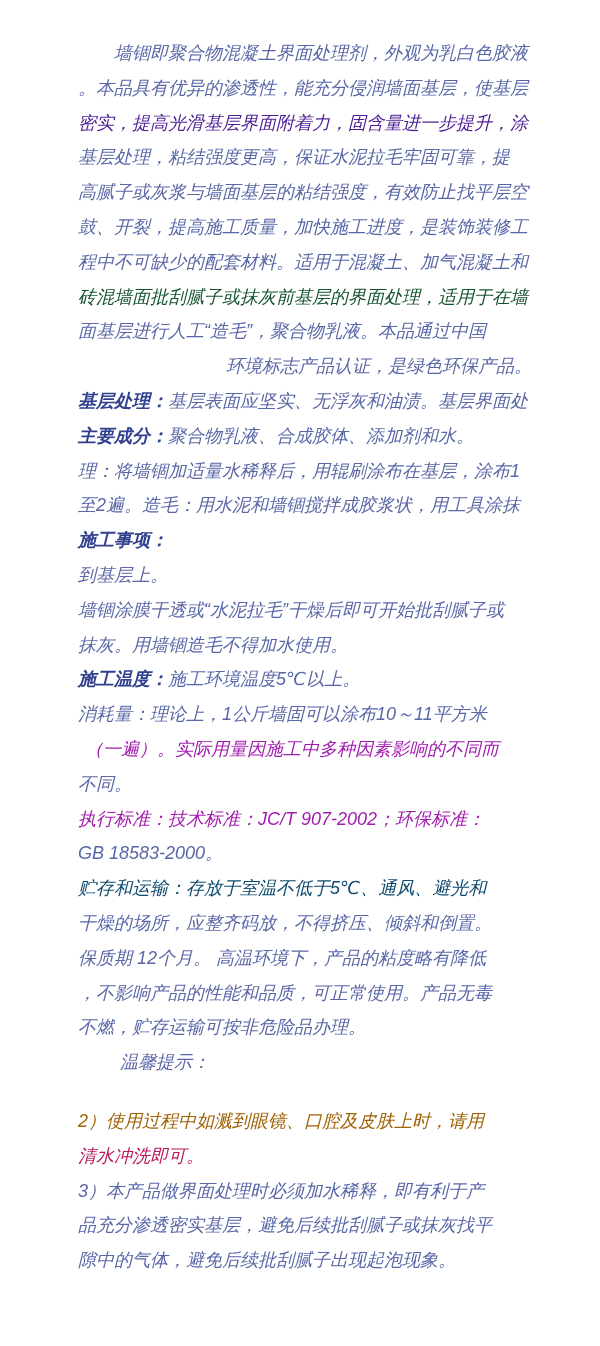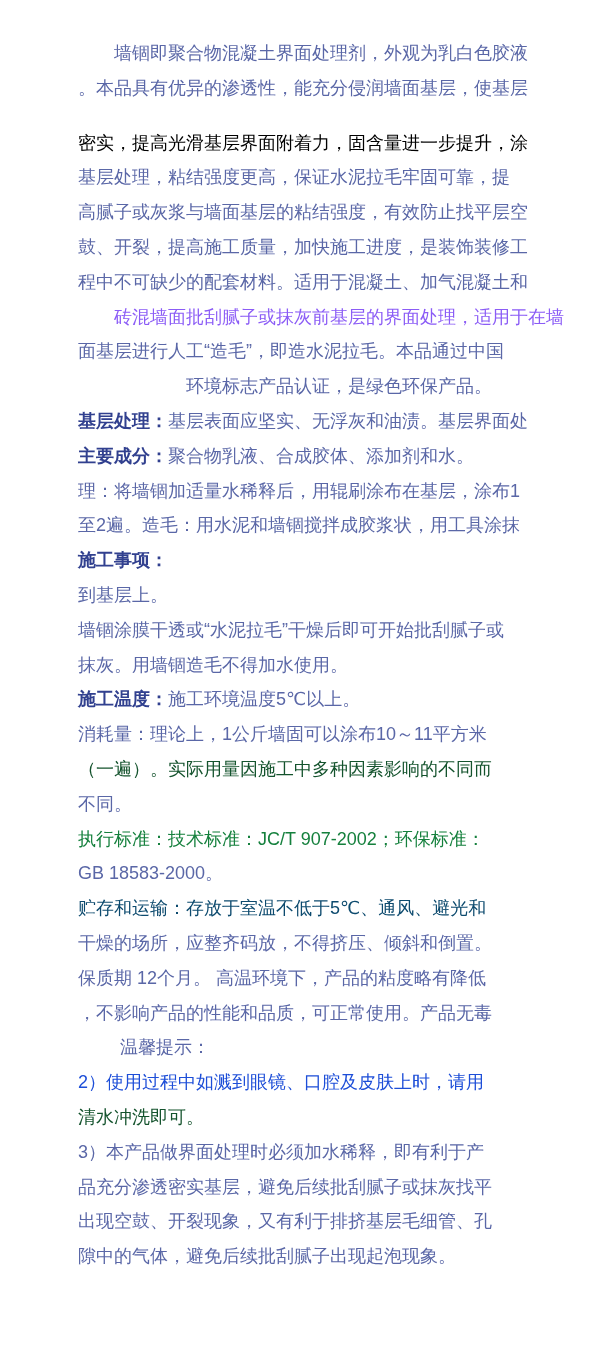--- a/index.html
+++ b/index.html
@@ -10,22 +10,23 @@
   body {
     width: 600px;
     height: 1346px;
     overflow: hidden;
     font-family: "Liberation Sans", "DejaVu Sans", sans-serif;
   }
   .doc {
     box-sizing: border-box;
     width: 600px;
     height: 1346px;
-    padding: 36px 108px 0 78px;
+    padding: 36px 68px 0 78px;
     background: #ffffff;
+    font-style: italic;
   }
   .line {
     font-size: 18px;
     line-height: 34.8px;
     height: 34.8px;
     white-space: nowrap;
     color: #5a67a7;
     font-weight: 400;
     text-align: left;
   }
@@ -37,47 +38,47 @@
     color: #31408f;
   }
 </style>
 </head>
 <body style="background: rgb(255, 255, 255);">
 
 <div class="doc">
   <div id="lines-container">
       <div class="line indent" style="color: rgb(90, 103, 167);"><span class="seg-regular">墙锢即聚合物混凝土界面处理剂，外观为乳白色胶液</span></div>
       <div class="line" style="color: rgb(90, 103, 167);"><span class="seg-regular">。本品具有优异的渗透性，能充分侵润墙面基层，使基层</span></div>
-      <div class="line" style="color: #000000; margin-top: 20px;"><span class="seg-regular">密实，提高光滑基层界面附着力，固含量进一步提升，涂</span></div>
+      <div class="line" style="color: #4c1d95;"><span class="seg-regular">密实，提高光滑基层界面附着力，固含量进一步提升，涂</span></div>
       <div class="line" style="color: rgb(90, 103, 167);"><span class="seg-regular">基层处理，粘结强度更高，保证水泥拉毛牢固可靠，提</span></div>
       <div class="line" style="color: rgb(90, 103, 167);"><span class="seg-regular">高腻子或灰浆与墙面基层的粘结强度，有效防止找平层空</span></div>
       <div class="line" style="color: rgb(90, 103, 167);"><span class="seg-regular">鼓、开裂，提高施工质量，加快施工进度，是装饰装修工</span></div>
       <div class="line" style="color: rgb(90, 103, 167);"><span class="seg-regular">程中不可缺少的配套材料。适用于混凝土、加气混凝土和</span></div>
-      <div class="line" style="color: #8b5cf6; margin-left: 36px;"><span class="seg-regular">砖混墙面批刮腻子或抹灰前基层的界面处理，适用于在墙</span></div>
-      <div class="line" style="color: rgb(90, 103, 167);"><span class="seg-regular">面基层进行人工“造毛”，即造水泥拉毛。本品通过中国</span></div>
+      <div class="line" style="color: #14532d;"><span class="seg-regular">砖混墙面批刮腻子或抹灰前基层的界面处理，适用于在墙</span></div>
+      <div class="line" style="color: rgb(90, 103, 167);"><span class="seg-regular">面基层进行人工“造毛”，聚合物乳液。本品通过中国</span></div>
       <div class="line" style="color: rgb(90, 103, 167); text-align: right;"><span class="seg-regular">环境标志产品认证，是绿色环保产品。</span></div>
       <div class="line" style="color: rgb(90, 103, 167);"><span class="seg-bold" style="color: rgb(49, 64, 143);">基层处理：</span><span class="seg-regular">基层表面应坚实、无浮灰和油渍。基层界面处</span></div>
       <div class="line" style="color: rgb(90, 103, 167);"><span class="seg-bold" style="color: rgb(49, 64, 143);">主要成分：</span><span class="seg-regular">聚合物乳液、合成胶体、添加剂和水。</span></div>
       <div class="line" style="color: rgb(90, 103, 167);"><span class="seg-regular">理：将墙锢加适量水稀释后，用辊刷涂布在基层，涂布1</span></div>
       <div class="line" style="color: rgb(90, 103, 167);"><span class="seg-regular">至2遍。造毛：用水泥和墙锢搅拌成胶浆状，用工具涂抹</span></div>
       <div class="line" style="color: rgb(90, 103, 167);"><span class="seg-bold" style="color: rgb(49, 64, 143);">施工事项：</span></div>
       <div class="line" style="color: rgb(90, 103, 167);"><span class="seg-regular">到基层上。</span></div>
       <div class="line" style="color: rgb(90, 103, 167);"><span class="seg-regular">墙锢涂膜干透或“水泥拉毛”干燥后即可开始批刮腻子或</span></div>
       <div class="line" style="color: rgb(90, 103, 167);"><span class="seg-regular">抹灰。用墙锢造毛不得加水使用。</span></div>
       <div class="line" style="color: rgb(90, 103, 167);"><span class="seg-bold" style="color: rgb(49, 64, 143);">施工温度：</span><span class="seg-regular">施工环境温度5℃以上。</span></div>
       <div class="line" style="color: rgb(90, 103, 167);"><span class="seg-regular">消耗量：理论上，1公斤墙固可以涂布10～11平方米</span></div>
-      <div class="line" style="color: #14532d;"><span class="seg-regular">（一遍）。实际用量因施工中多种因素影响的不同而</span></div>
+      <div class="line" style="color: #a21caf; margin-left: 7px;"><span class="seg-regular">（一遍）。实际用量因施工中多种因素影响的不同而</span></div>
       <div class="line" style="color: rgb(90, 103, 167);"><span class="seg-regular">不同。</span></div>
-      <div class="line" style="color: #15803d;"><span class="seg-regular">执行标准：技术标准：JC/T 907-2002；环保标准：</span></div>
+      <div class="line" style="color: #a21caf;"><span class="seg-regular">执行标准：技术标准：JC/T 907-2002；环保标准：</span></div>
       <div class="line" style="color: rgb(90, 103, 167);"><span class="seg-regular">GB 18583-2000。</span></div>
       <div class="line" style="color: #0c4a6e;"><span class="seg-regular">贮存和运输：存放于室温不低于5℃、通风、避光和</span></div>
       <div class="line" style="color: rgb(90, 103, 167);"><span class="seg-regular">干燥的场所，应整齐码放，不得挤压、倾斜和倒置。</span></div>
       <div class="line" style="color: rgb(90, 103, 167);"><span class="seg-regular">保质期 12个月。 高温环境下，产品的粘度略有降低</span></div>
       <div class="line" style="color: rgb(90, 103, 167);"><span class="seg-regular">，不影响产品的性能和品质，可正常使用。产品无毒</span></div>
+      <div class="line" style="color: rgb(90, 103, 167);"><span class="seg-regular">不燃，贮存运输可按非危险品办理。</span></div>
       <div class="line" style="color: rgb(90, 103, 167); margin-left: 42px;"><span class="seg-regular">温馨提示：</span></div>
-      <div class="line" style="color: #1d4ed8;"><span class="seg-regular">2）使用过程中如溅到眼镜、口腔及皮肤上时，请用</span></div>
-      <div class="line" style="color: #14532d;"><span class="seg-regular">清水冲洗即可。</span></div>
+      <div class="line" style="color: #a16207; margin-top: 24px;"><span class="seg-regular">2）使用过程中如溅到眼镜、口腔及皮肤上时，请用</span></div>
+      <div class="line" style="color: #be185d;"><span class="seg-regular">清水冲洗即可。</span></div>
       <div class="line" style="color: rgb(90, 103, 167);"><span class="seg-regular">3）本产品做界面处理时必须加水稀释，即有利于产</span></div>
       <div class="line" style="color: rgb(90, 103, 167);"><span class="seg-regular">品充分渗透密实基层，避免后续批刮腻子或抹灰找平</span></div>
-      <div class="line" style="color: rgb(90, 103, 167);"><span class="seg-regular">出现空鼓、开裂现象，又有利于排挤基层毛细管、孔</span></div>
       <div class="line" style="color: rgb(90, 103, 167);"><span class="seg-regular">隙中的气体，避免后续批刮腻子出现起泡现象。</span></div>
     </div>
 </div>
 
 </body></html>

